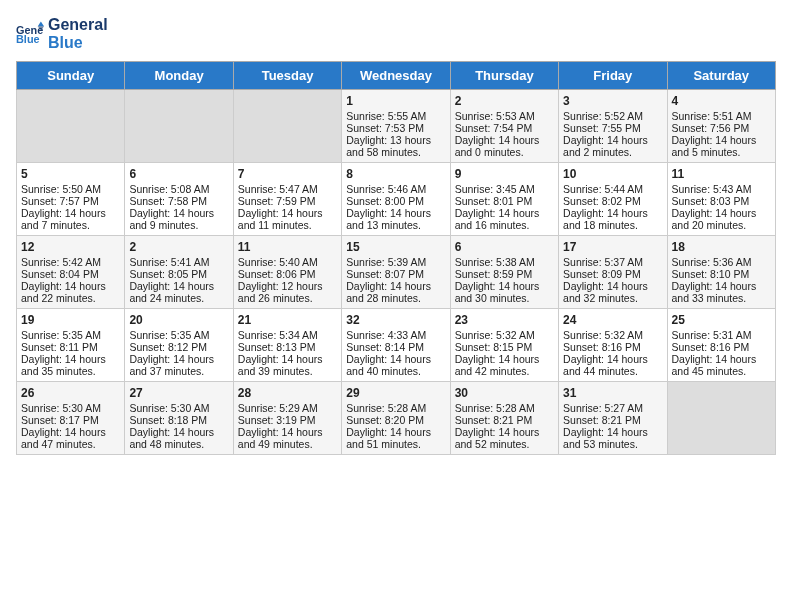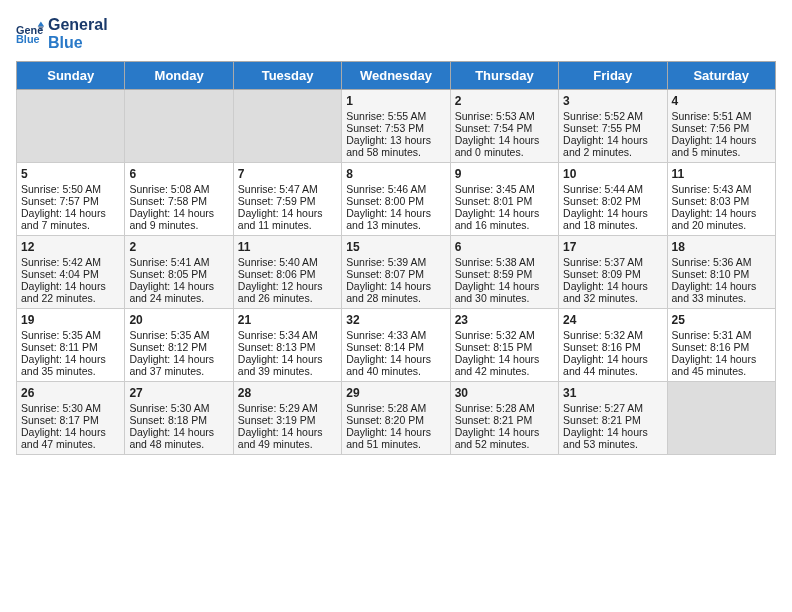--- a/index.html
+++ b/index.html
@@ -186,21 +186,21 @@
           <span class="day-num">11</span>
           <div>Sunrise: 5:43 AM</div>
           <div>Sunset: 8:03 PM</div>
           <div>Daylight: 14 hours and 20 minutes.</div>
         </td>
       </tr>
       <tr>
         <td>
           <span class="day-num">12</span>
           <div>Sunrise: 5:42 AM</div>
-          <div>Sunset: 4:04 PM</div>
+          <div>Sunset: 8:04 PM</div>
           <div>Daylight: 14 hours and 22 minutes.</div>
         </td>
         <td>
           <span class="day-num">2</span>
           <div>Sunrise: 5:41 AM</div>
           <div>Sunset: 8:05 PM</div>
           <div>Daylight: 14 hours and 24 minutes.</div>
         </td>
         <td>
           <span class="day-num">11</span>

